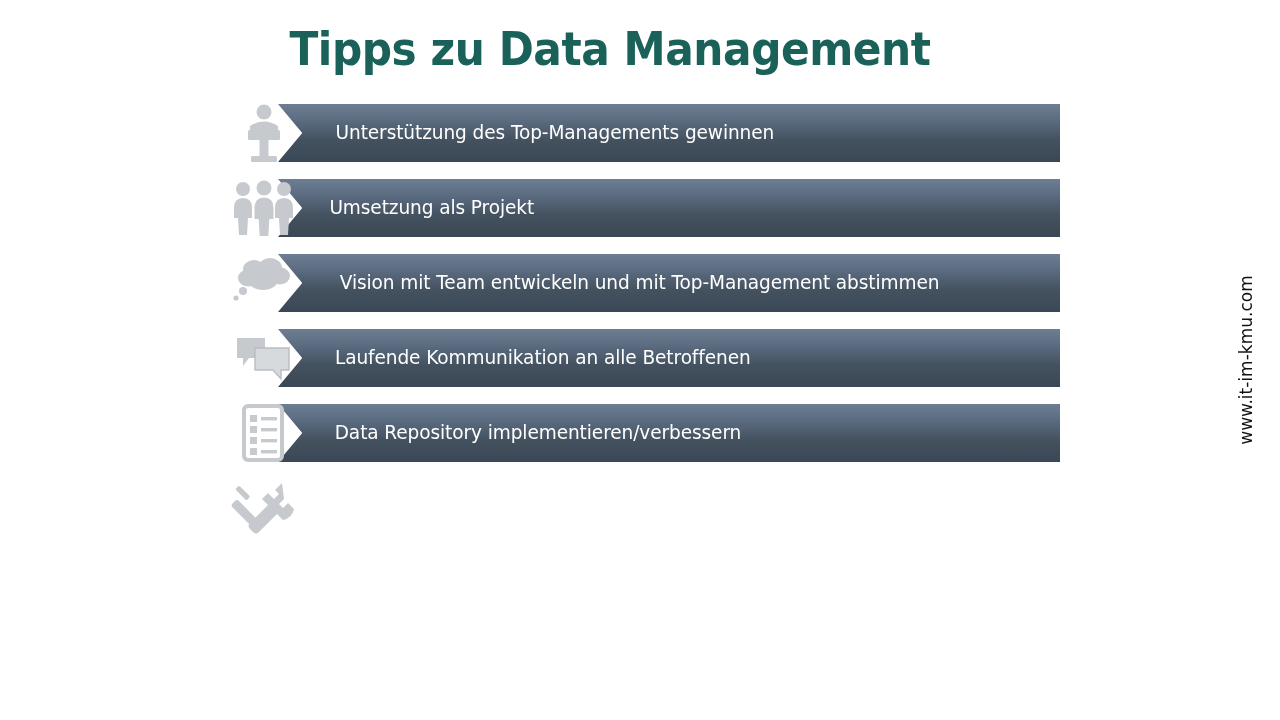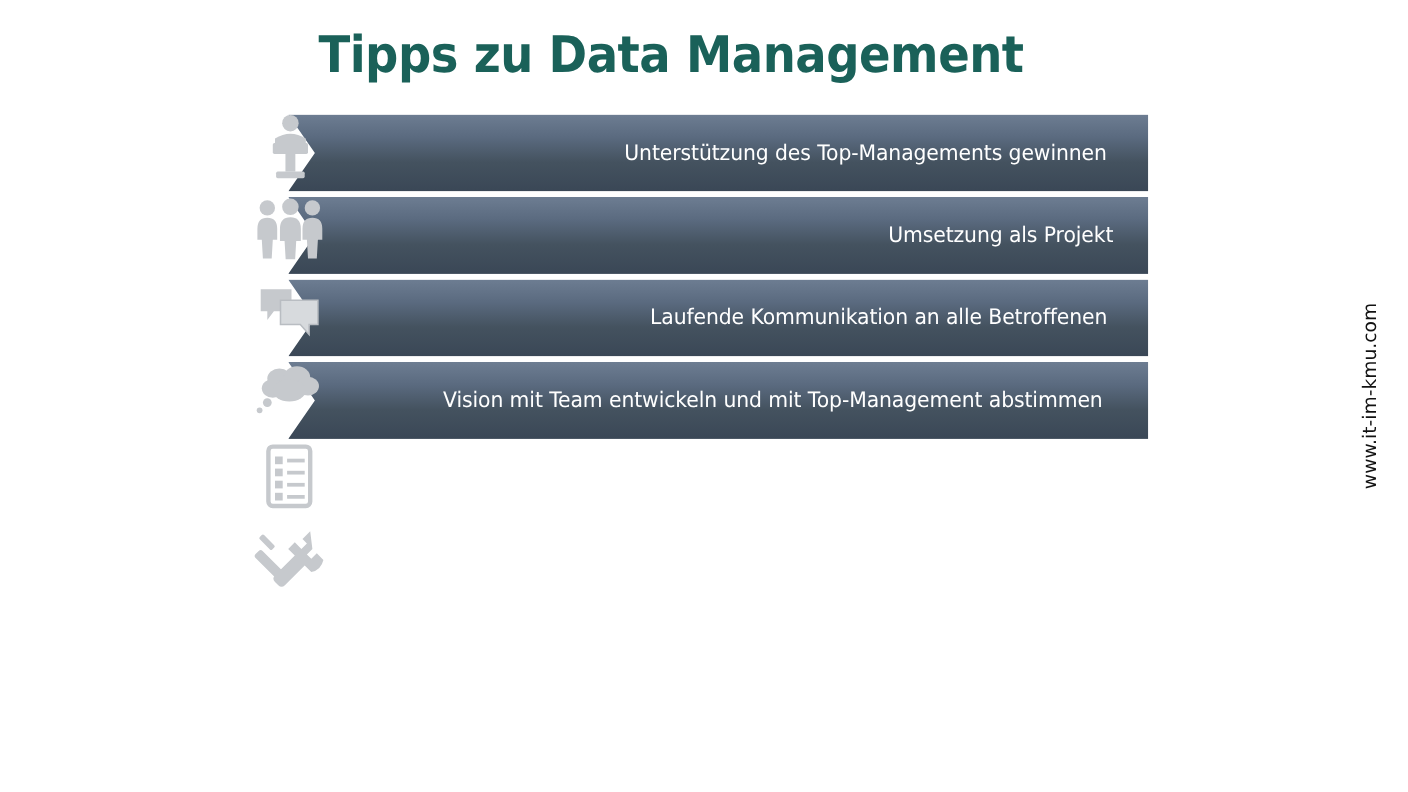--- a/index.html
+++ b/index.html
@@ -41,32 +41,32 @@
   }
 
   .chev-row {
     position: relative;
     height: 58px;
     margin-bottom: 17px;
   }
 
   .chev-bar {
     position: absolute;
-    left: 262px;
+    left: 278px;
     top: 0;
     width: 782px;
-    height: 70px;
+    height: 58px;
     background: linear-gradient(to bottom, #657governs 0%, #3a4757 100%);
     background: linear-gradient(to bottom, #697a90 0%, #5b6b80 28%, #46536604 55%, #3b4959 100%);
     background: linear-gradient(to bottom, #6d7d92 0%, #5a6a7f 30%, #44525f 62%, #3a4756 100%);
     -webkit-clip-path: polygon(0% 0%, 100% 0%, 100% 100%, 0% 100%, 3.1% 50%);
     clip-path: polygon(0% 0%, 100% 0%, 100% 100%, 0% 100%, 3.1% 50%);
     display: flex;
     align-items: center;
-    justify-content: flex-end;
+    justify-content: flex-start;
     box-sizing: border-box;
     padding: 0 26px 0 46px;
   }
 
   .chev-label {
     color: #ffffff;
     font-family: "DejaVu Sans", sans-serif;
     font-size: 19.5px;
     font-weight: normal;
     letter-spacing: -0.1px;
@@ -144,52 +144,55 @@
           <path d="M33 17.5 q-9.5 0 -9.5 10.5 l0 11 l4.2 0 l1 17 l8.6 0 l1 -17 l4.2 0 l0 -11 q0 -10.5 -9.5 -10.5 z"></path>
           <circle cx="53" cy="9" r="7"></circle>
           <path d="M53 18 q-9 0 -9 10 l0 10 l4 0 l1 17 l8 0 l1 -17 l4 0 l0 -10 q0 -10 -9 -10 z"></path>
         </g>
       </svg>
     </div>
   </div>
 
   <div class="chev-row">
     <div class="chev-bar">
-      <span class="chev-label">Laufende Kommunikation an alle Betroffenen</span>
-    </div>
-    <div class="chev-icon">
-      <svg width="66" height="52" viewBox="0 0 66 52">
-        <g fill="#c6c9cd">
-          <path d="M6 6 l28 0 l0 20 l-16 0 l-6 8 l0 -8 l-6 0 z"></path>
-          <path d="M24 16 l34 0 l0 22 l-8 0 l0 9 l-8 -9 l-18 0 z" fill="#d7dadd" stroke="#b9bdc2" stroke-width="1.4"></path>
-        </g>
-      </svg>
-    </div>
-  </div>
-
-  <div class="chev-row">
-    <div class="chev-bar">
       <span class="chev-label">Vision mit Team entwickeln und mit Top-Management abstimmen</span>
     </div>
     <div class="chev-icon">
       <svg width="72" height="58" viewBox="0 0 72 58">
         <g fill="#c6c9cd">
           <ellipse cx="26" cy="15" rx="11" ry="9"></ellipse>
           <ellipse cx="42" cy="14" rx="12" ry="10"></ellipse>
           <ellipse cx="52" cy="22" rx="10" ry="8.5"></ellipse>
           <ellipse cx="20" cy="24" rx="10" ry="8.5"></ellipse>
           <ellipse cx="35" cy="26" rx="15" ry="10"></ellipse>
           <circle cx="15" cy="37" r="4"></circle>
           <circle cx="8" cy="44" r="2.6"></circle>
         </g>
       </svg>
     </div>
   </div>
 
   <div class="chev-row">
+    <div class="chev-bar">
+      <span class="chev-label">Laufende Kommunikation an alle Betroffenen</span>
+    </div>
+    <div class="chev-icon">
+      <svg width="66" height="52" viewBox="0 0 66 52">
+        <g fill="#c6c9cd">
+          <path d="M6 6 l28 0 l0 20 l-16 0 l-6 8 l0 -8 l-6 0 z"></path>
+          <path d="M24 16 l34 0 l0 22 l-8 0 l0 9 l-8 -9 l-18 0 z" fill="#d7dadd" stroke="#b9bdc2" stroke-width="1.4"></path>
+        </g>
+      </svg>
+    </div>
+  </div>
+
+  <div class="chev-row">
+    <div class="chev-bar">
+      <span class="chev-label">Data Repository implementieren/verbessern</span>
+    </div>
     <div class="chev-icon">
       <svg width="58" height="60" viewBox="0 0 58 60">
         <rect x="9" y="3" width="38" height="54" rx="4" fill="none" stroke="#c6c9cd" stroke-width="4"></rect>
         <g fill="#c6c9cd">
           <rect x="15" y="12" width="7" height="7"></rect>
           <rect x="26" y="14" width="16" height="3.4"></rect>
           <rect x="15" y="23" width="7" height="7"></rect>
           <rect x="26" y="25" width="16" height="3.4"></rect>
           <rect x="15" y="34" width="7" height="7"></rect>
           <rect x="26" y="36" width="16" height="3.4"></rect>

